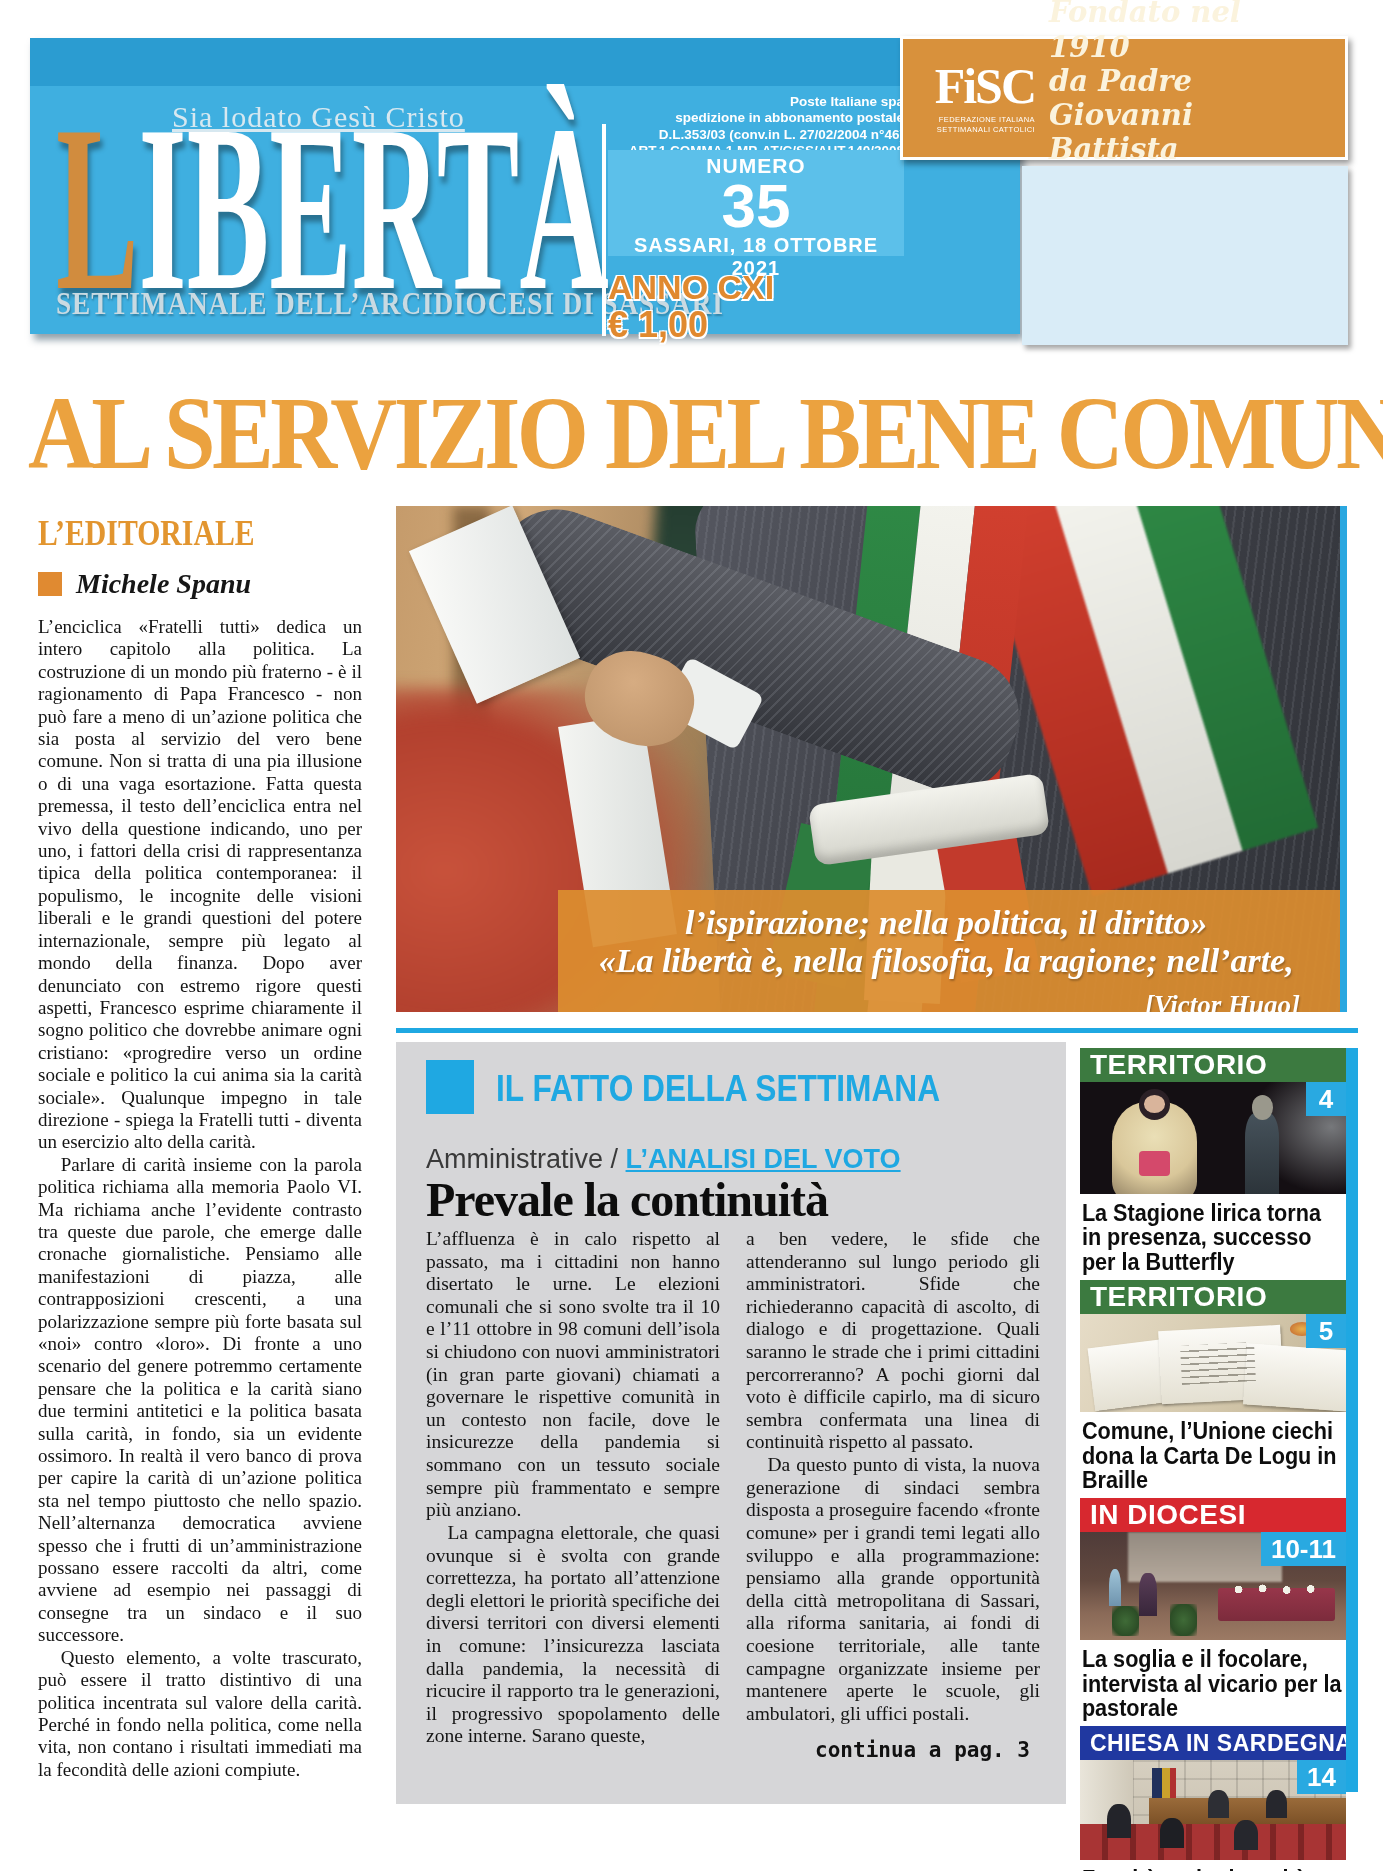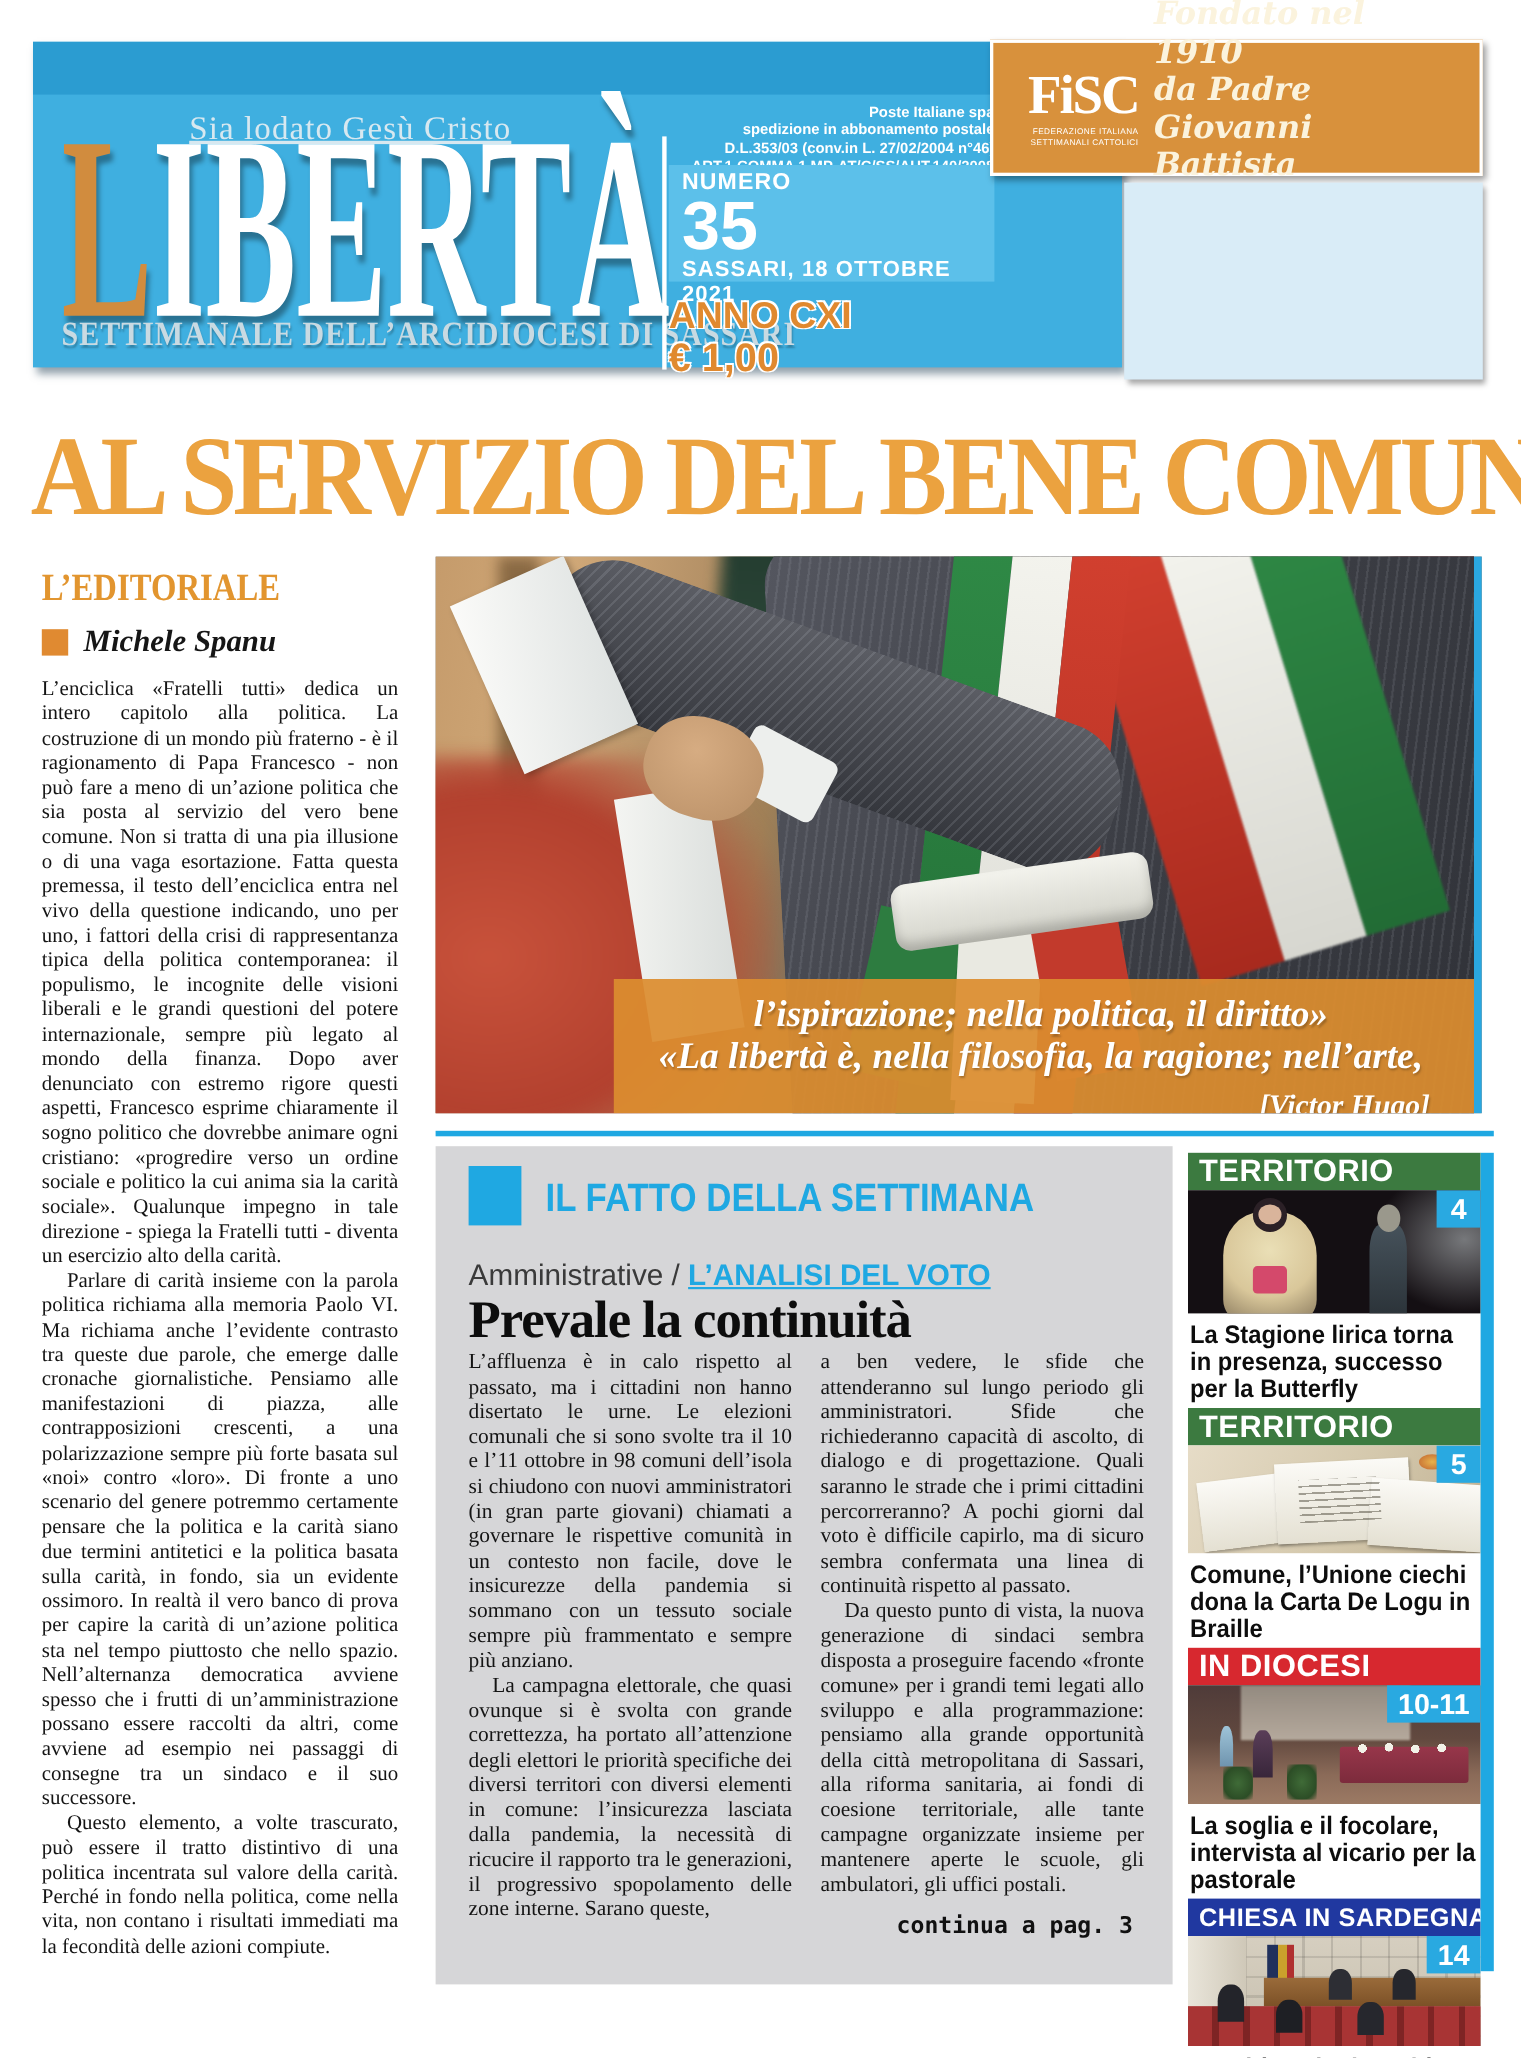--- a/index.html
+++ b/index.html
@@ -217,21 +217,21 @@
     <div class="mh-title"><span class="mh-initial">L</span><span>IBERTÀ</span></div>
     <div class="mh-sub">SETTIMANALE DELL’ARCIDIOCESI DI SASSARI</div>
     <div class="mh-divider"></div>
     <div class="mh-right">
       <div class="postal">
         <div>Poste Italiane spa</div>
         <div>spedizione in abbonamento postale</div>
         <div>D.L.353/03 (conv.in L. 27/02/2004 n°46)</div>
         <div>ART.1 COMMA 1 MP-AT/C/SS/AUT.140/2008</div>
       </div>
-      <div class="numero-panel" style="background: rgb(92, 192, 234);">
+      <div class="numero-panel" style="background: rgb(92, 192, 234); text-align: center;">
         <div class="numero-label">NUMERO</div>
         <div class="numero-value">35</div>
         <div class="numero-date">SASSARI, 18 OTTOBRE 2021</div>
       </div>
       <div class="anno">ANNO CXI</div>
       <div class="price">€ 1,00</div>
     </div>
   </div>
 
   <div class="fisc-box" style="background: rgb(216, 145, 60);">

